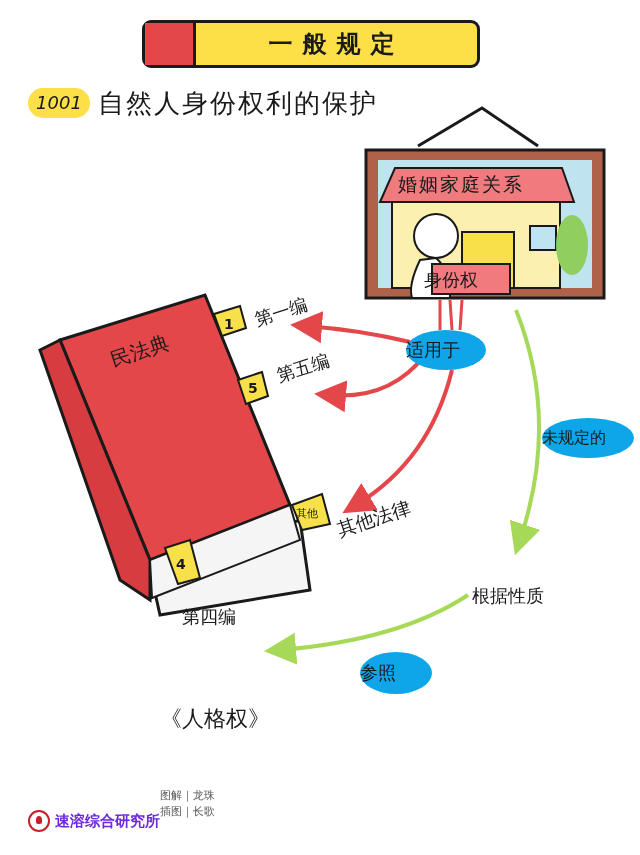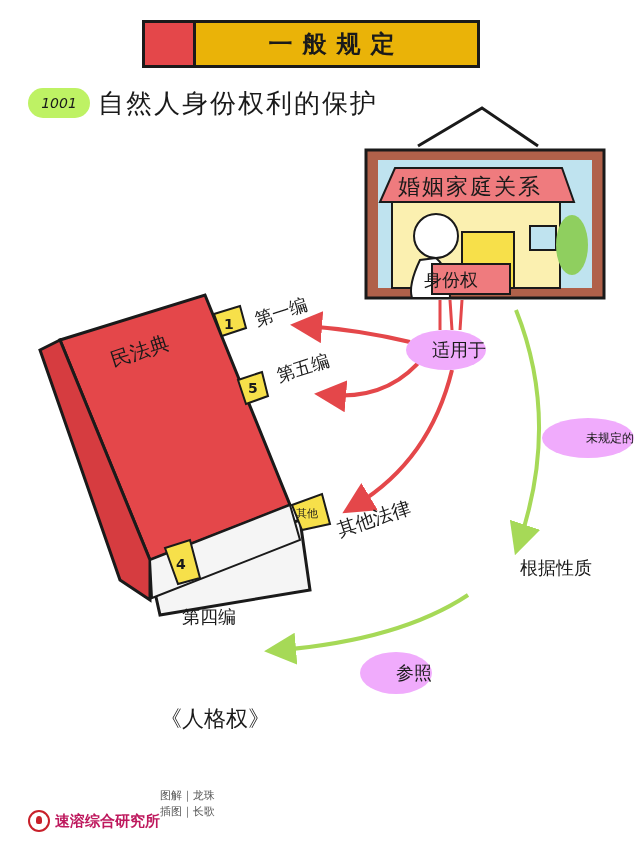--- a/index.html
+++ b/index.html
@@ -1,28 +1,28 @@
 <!DOCTYPE html>
 <html><head>
 <meta charset="utf-8">
 <style>
   html,body{margin:0;padding:0;background:#fff;}
   body{width:640px;height:855px;position:relative;overflow:hidden;font-family:"DejaVu Sans",sans-serif;color:#1a1a1a;}
   .abs{position:absolute;}
-  .title-bar{left:142px;top:20px;width:338px;height:48px;border:3px solid #1a1a1a;border-radius:0;background:#eab308;box-sizing:border-box;display:flex;}
+  .title-bar{left:142px;top:20px;width:338px;height:48px;border:3px solid #1a1a1a;border-radius:9px;background:#fde047;box-sizing:border-box;display:flex;}
   .title-red{width:48px;height:100%;background:#e4474a;border-right:3px solid #1a1a1a;}
   .title-text{flex:1;text-align:center;font-size:24px;line-height:42px;letter-spacing:10px;font-weight:bold;}
-  .art-num{left:28px;top:88px;width:62px;height:30px;border-radius:16px;background:#bef264;text-align:center;font-size:14px;line-height:30px;font-style:italic;}
+  .art-num{left:28px;top:88px;width:62px;height:30px;border-radius:16px;background:#fde047;text-align:center;font-size:18px;line-height:30px;font-style:italic;}
   .art-title{left:98px;top:88px;font-size:26px;line-height:30px;letter-spacing:2px;}
   .label{font-size:18px;white-space:nowrap;}
-  .bubble{background:#f0abfc;border-radius:50%;text-align:right;}
+  .bubble{background:#0ea5e9;border-radius:50%;text-align:left;}
   .footer-logo{left:28px;top:810px;display:flex;align-items:center;}
   .logo-circle{width:22px;height:22px;border:2px solid #c8202a;border-radius:50%;box-sizing:border-box;position:relative;}
   .logo-circle::after{content:"";position:absolute;left:6px;top:4px;width:6px;height:8px;background:#c8202a;border-radius:50% 50% 2px 2px;}
-  .logo-text{color:#be185d;font-weight:bold;font-size:15px;margin-left:5px;}
+  .logo-text{color:#6d28d9;font-weight:bold;font-size:15px;margin-left:5px;}
   .credits{left:160px;top:788px;font-size:11px;color:#555;line-height:16px;}
 </style>
 </head>
 <body>
 
 <div class="abs title-bar">
   <div class="title-red"></div>
   <div class="title-text">一般规定</div>
 </div>
 
@@ -66,36 +66,36 @@
 
   <path d="M410,342 Q360,330 306,326" fill="none" stroke="#e4474a" stroke-width="4" marker-end="url(#ar)"></path>
   <path d="M425,355 Q390,400 330,395" fill="none" stroke="#e4474a" stroke-width="4" marker-end="url(#ar)"></path>
   <path d="M452,370 Q430,460 356,505" fill="none" stroke="#e4474a" stroke-width="4" marker-end="url(#ar)"></path>
   <path d="M440,300 L440,330 M450,300 L452,330 M462,300 L460,330" fill="none" stroke="#e4474a" stroke-width="3"></path>
 
   <path d="M516,310 Q560,420 520,540" fill="none" stroke="#a6d957" stroke-width="4" marker-end="url(#ag)"></path>
   <path d="M468,595 Q400,640 280,650" fill="none" stroke="#a6d957" stroke-width="4" marker-end="url(#ag)"></path>
 </svg>
 
-<div class="abs label" style="left:398px;top:172px;font-size:22px;letter-spacing:2px;">婚姻家庭关系</div>
+<div class="abs label" style="left:398px;top:172px;font-size:19px;letter-spacing:2px;">婚姻家庭关系</div>
 <div class="abs label" style="left:424px;top:268px;">身份权</div>
 
 <div class="abs label" style="left:110px;top:338px;font-size:20px;transform:rotate(-18deg);">民法典</div>
 <div class="abs label" style="left:224px;top:316px;font-size:14px;font-weight:bold;">1</div>
 <div class="abs label" style="left:248px;top:380px;font-size:14px;font-weight:bold;">5</div>
 <div class="abs label" style="left:176px;top:556px;font-size:14px;font-weight:bold;">4</div>
 <div class="abs label" style="left:296px;top:506px;font-size:11px;">其他</div>
 
 <div class="abs label" style="left:254px;top:300px;transform:rotate(-18deg);">第一编</div>
 <div class="abs label" style="left:276px;top:356px;transform:rotate(-18deg);">第五编</div>
 <div class="abs label" style="left:336px;top:506px;transform:rotate(-18deg);font-size:19px;">其他法律</div>
 
 <div class="abs bubble label" style="left:406px;top:330px;width:80px;height:40px;line-height:40px;">适用于</div>
-<div class="abs bubble label" style="left:542px;top:418px;width:92px;height:40px;line-height:40px;font-size:12px;">未规定的</div>
-<div class="abs label" style="left:472px;top:556px;margin-left:48px;">根据性质</div>
+<div class="abs bubble label" style="left:542px;top:418px;width:92px;height:40px;line-height:40px;font-size:16px;">未规定的</div>
+<div class="abs label" style="left:472px;top:584px;">根据性质</div>
 <div class="abs bubble label" style="left:360px;top:652px;width:72px;height:42px;line-height:42px;">参照</div>
 
 <div class="abs label" style="left:182px;top:605px;">第四编</div>
 <div class="abs label" style="left:160px;top:658px;font-size:22px;margin-top:46px;">《人格权》</div>
 
 <div class="abs footer-logo">
   <div class="logo-circle"></div>
   <div class="logo-text">速溶综合研究所</div>
 </div>
 <div class="abs credits">

